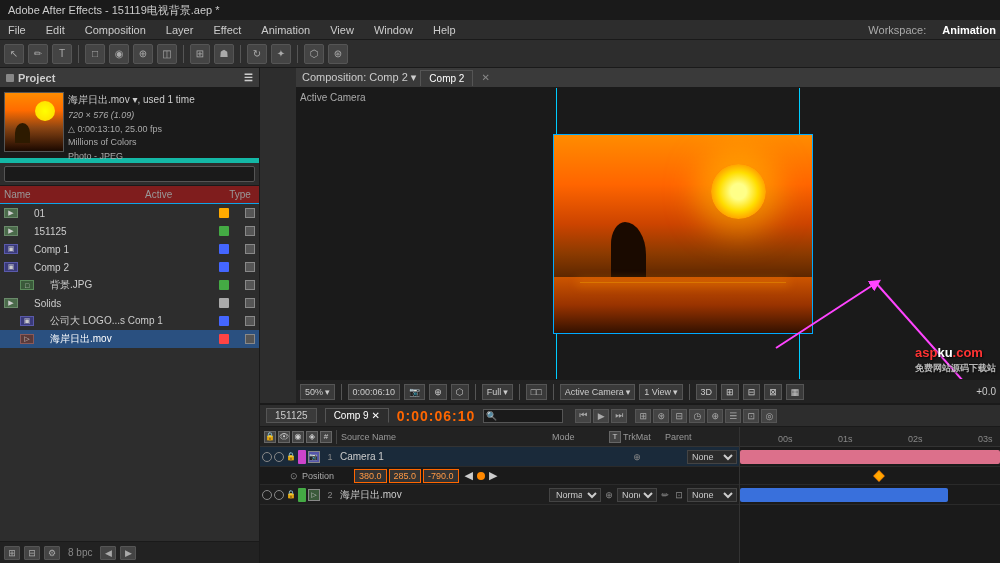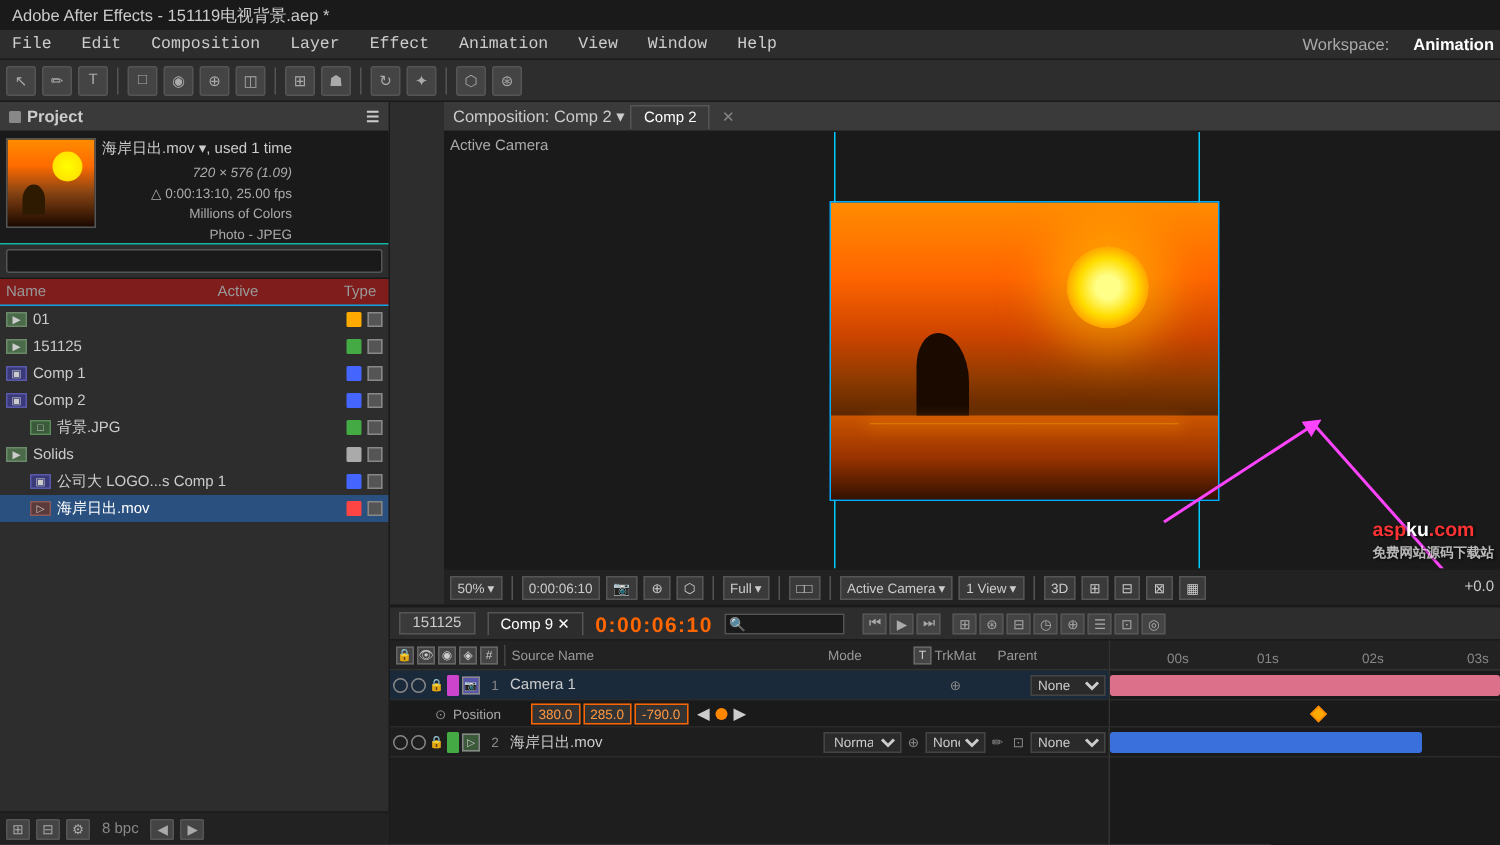--- a/index.html
+++ b/index.html
@@ -33,21 +33,20 @@
       align-items: center;
       padding: 0 4px;
       gap: 12px;
       border-bottom: 1px solid #1a1a1a;
     }
     .menu-item {
       font-size: 11px;
       color: #ccc;
       cursor: pointer;
       padding: 2px 4px;
-      font-family: Liberation Mono, monospace;
     }
 
     
     #toolbar {
       background: #2d2d2d;
       height: 28px;
       display: flex;
       align-items: center;
       padding: 0 4px;
       gap: 4px;
@@ -118,22 +117,21 @@
       border-radius: 1px;
     }
 
     
     #project-preview {
       height: 75px;
       background: #1a1a1a;
       display: flex;
       gap: 4px;
       padding: 4px;
-      border-bottom: 1px solid #14b8a6;
-      text-align: right;
+      border-bottom: 5px solid #14b8a6;
     }
     #preview-thumb {
       width: 60px;
       height: 60px;
       background: linear-gradient(180deg, #ff8c00 0%, #ff6b00 30%, #8b4513 60%, #1a0800 100%);
       border: 1px solid #555;
       flex-shrink: 0;
       position: relative;
       overflow: hidden;
     }
@@ -198,21 +196,21 @@
     #project-list {
       flex: 1;
       overflow-y: auto;
     }
     .project-item {
       display: flex;
       align-items: center;
       height: 18px;
       padding: 0 4px;
       cursor: pointer;
-      gap: 4px;
+      gap: 16px;
     }
     .project-item.selected { background: #2a5080; }
     .item-icon {
       width: 14px;
       height: 10px;
       border: 1px solid #888;
       background: #3a3a5a;
       display: flex;
       align-items: center;
       justify-content: center;

